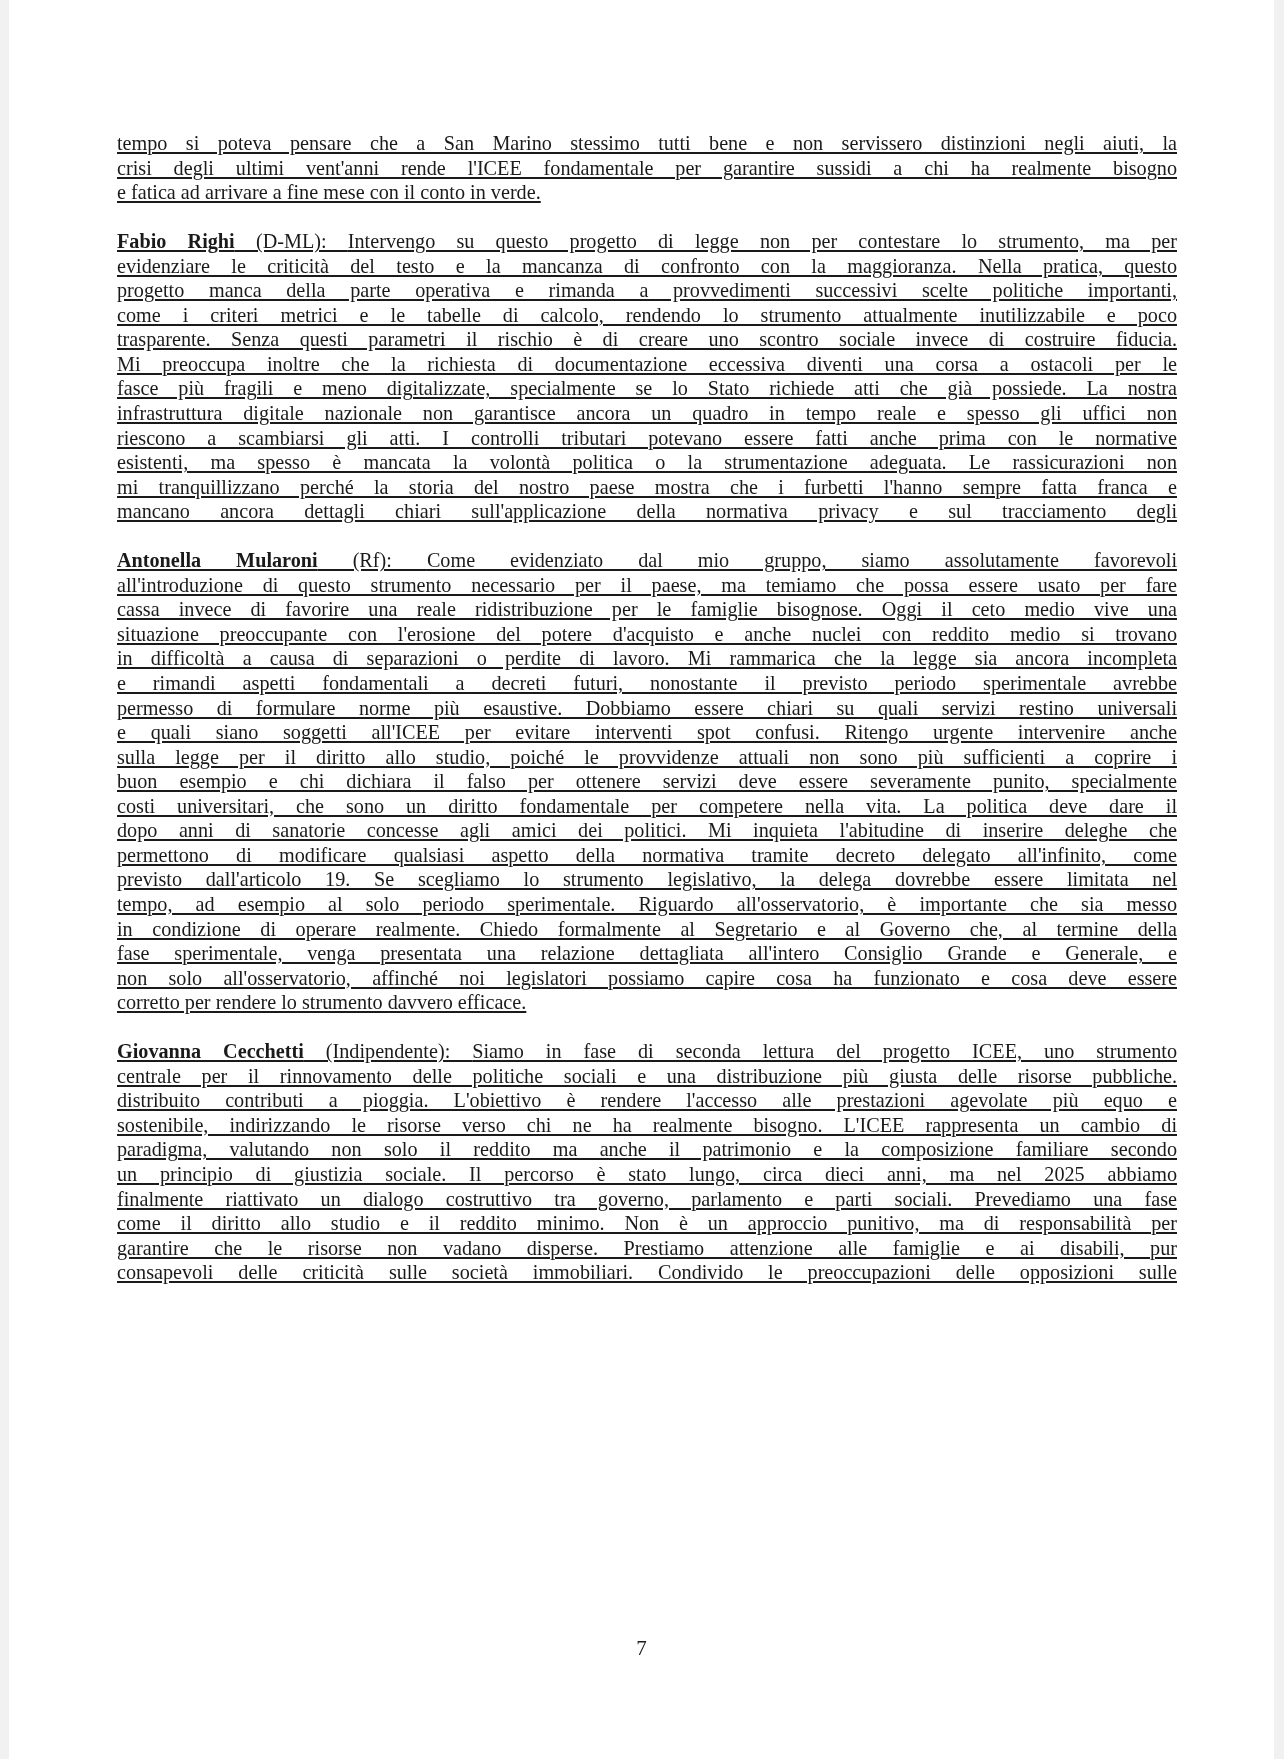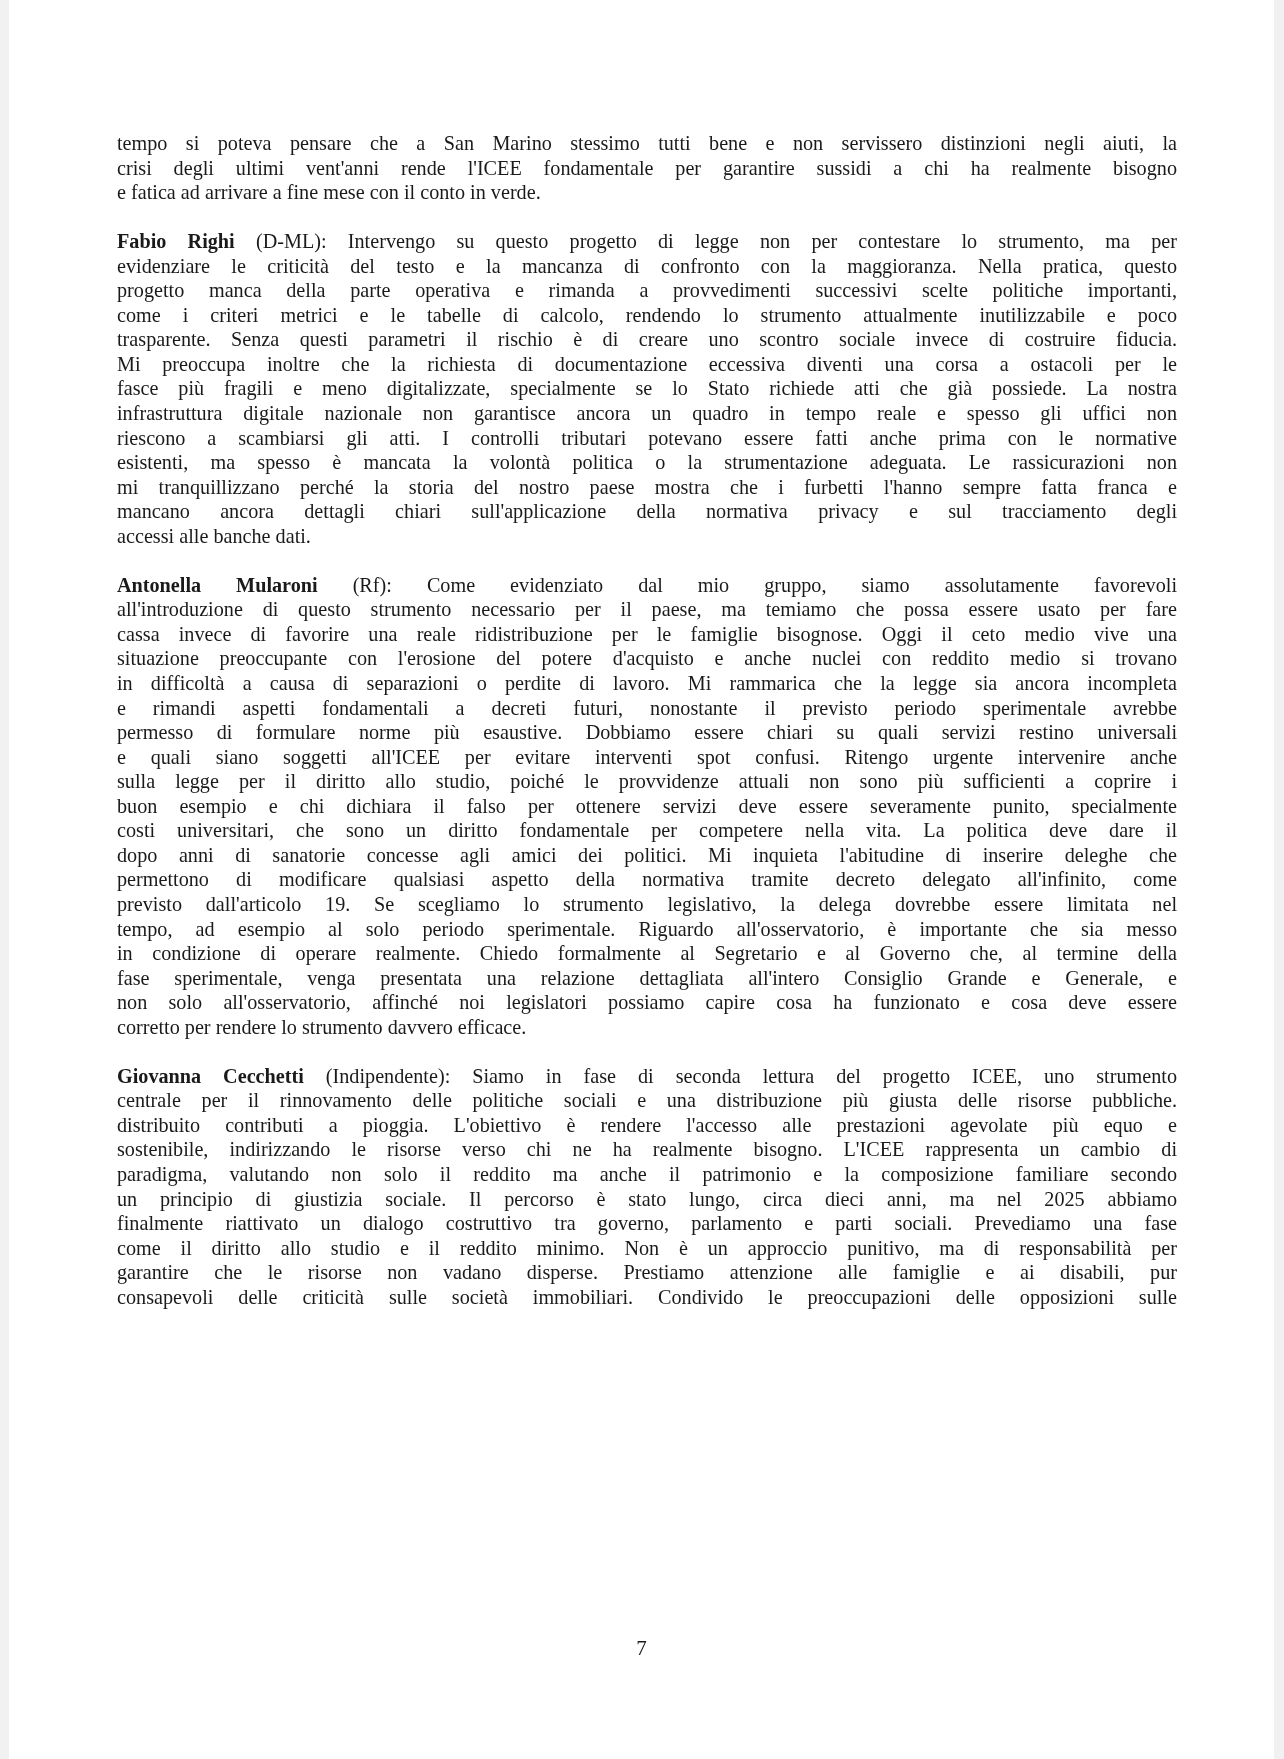--- a/index.html
+++ b/index.html
@@ -33,20 +33,21 @@
   }
   .para {
     margin: 0 0 24.55px 0;
   }
   .line {
     display: block;
     white-space: nowrap;
     text-align: justify;
     text-align-last: justify;
     height: 24.55px;
+    text-decoration: underline;
   }
   .line.last {
     text-align: right;
     text-align-last: left;
   }
   .speaker {
     font-weight: bold;
   }
   .page-number {
     position: absolute;
@@ -77,21 +78,20 @@
       <span class="line">progetto manca della parte operativa e rimanda a provvedimenti successivi scelte politiche importanti,</span>
       <span class="line">come i criteri metrici e le tabelle di calcolo, rendendo lo strumento attualmente inutilizzabile e poco</span>
       <span class="line">trasparente. Senza questi parametri il rischio è di creare uno scontro sociale invece di costruire fiducia.</span>
       <span class="line">Mi preoccupa inoltre che la richiesta di documentazione eccessiva diventi una corsa a ostacoli per le</span>
       <span class="line">fasce più fragili e meno digitalizzate, specialmente se lo Stato richiede atti che già possiede. La nostra</span>
       <span class="line">infrastruttura digitale nazionale non garantisce ancora un quadro in tempo reale e spesso gli uffici non</span>
       <span class="line">riescono a scambiarsi gli atti. I controlli tributari potevano essere fatti anche prima con le normative</span>
       <span class="line">esistenti, ma spesso è mancata la volontà politica o la strumentazione adeguata. Le rassicurazioni non</span>
       <span class="line">mi tranquillizzano perché la storia del nostro paese mostra che i furbetti l'hanno sempre fatta franca e</span>
       <span class="line">mancano ancora dettagli chiari sull'applicazione della normativa privacy e sul tracciamento degli</span>
-      <span class="line last">accessi alle banche dati.</span>
     </div>
 
     <div class="para">
       <span class="line"><span class="speaker">Antonella Mularoni</span><span> (Rf): </span><span>Come evidenziato dal mio gruppo, siamo assolutamente favorevoli</span></span>
       <span class="line">all'introduzione di questo strumento necessario per il paese, ma temiamo che possa essere usato per fare</span>
       <span class="line">cassa invece di favorire una reale ridistribuzione per le famiglie bisognose. Oggi il ceto medio vive una</span>
       <span class="line">situazione preoccupante con l'erosione del potere d'acquisto e anche nuclei con reddito medio si trovano</span>
       <span class="line">in difficoltà a causa di separazioni o perdite di lavoro. Mi rammarica che la legge sia ancora incompleta</span>
       <span class="line">e rimandi aspetti fondamentali a decreti futuri, nonostante il previsto periodo sperimentale avrebbe</span>
       <span class="line">permesso di formulare norme più esaustive. Dobbiamo essere chiari su quali servizi restino universali</span>

